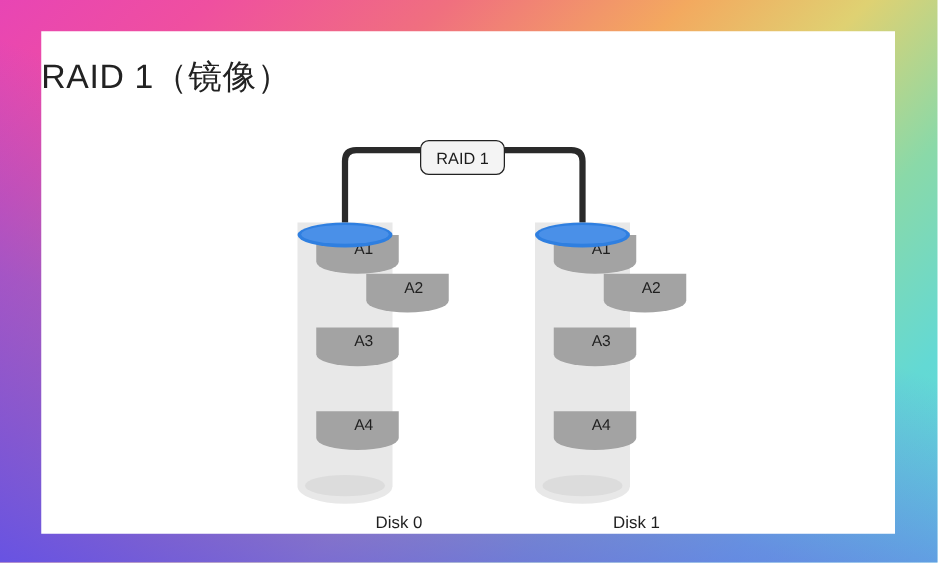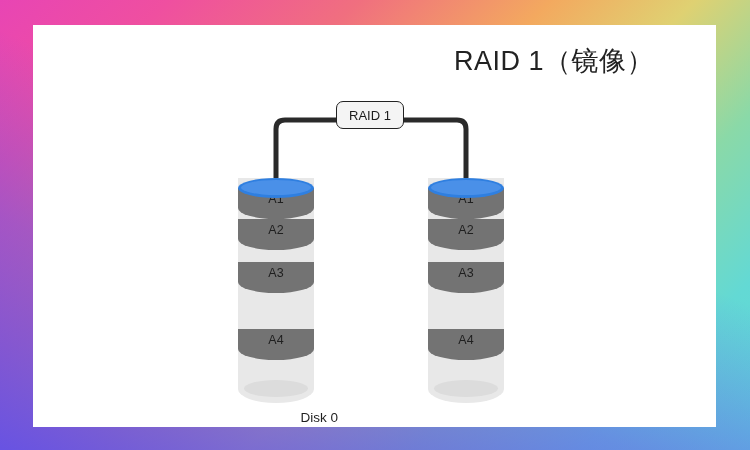--- a/index.html
+++ b/index.html
@@ -48,21 +48,21 @@
     height: 402px;
     background: #ffffff;
     z-index: 2;
   }
 
   #title {
     position: absolute;
     left: 0;
     top: 18px;
     width: 621px;
-    text-align: right;
+    text-align: left;
     font-size: 27px;
     font-weight: 400;
     color: #222222;
     letter-spacing: 0.5px;
     white-space: nowrap;
   }
 
   
   #wiring {
     position: absolute;
@@ -70,21 +70,21 @@
     top: 0;
     width: 683px;
     height: 402px;
     pointer-events: none;
   }
 
   
   #raid-box {
     position: absolute;
     left: 303px;
-    top: 76px;
+    top: 87px;
     width: 68px;
     height: 28px;
     border: 1.6px solid #222222;
     border-radius: 7px;
     background: #f4f4f4;
     display: flex;
     align-items: center;
     justify-content: center;
     font-size: 13px;
     color: #1c1c1c;
@@ -124,38 +124,38 @@
     bottom: 6px;
     width: 64px;
     height: 17px;
     background: #dcdcdc;
     border-radius: 50%;
   }
 
   
   .block {
     position: absolute;
-    left: 0;
-    width: 76px;
+    left: 15px;
+    width: 66px;
     height: 31px;
-    background: #737373;
+    background: #a3a3a3;
     border-radius: 0 0 38px 38px / 0 0 11px 11px;
     box-sizing: border-box;
   }
   .block-label {
     position: absolute;
     left: 0;
     top: 4px;
     width: 76px;
     text-align: center;
     font-size: 12.5px;
     color: #1f1f1f;
   }
   .block-0 { top: 20px; }
-  .block-1 { top: 51px; }
+  .block-1 { top: 51px; margin-left: 40px; }
   .block-2 { top: 82px; margin-top: 12px; }
   .block-3 { top: 113px; margin-top: 48px; }
 
   
   .cap {
     position: absolute;
     left: 0;
     top: 10px;
     width: 76px;
     height: 20px;
@@ -240,16 +240,17 @@
         <div class="block block-2">
           <span class="block-label">A3</span>
         </div>
         <div class="block block-3">
           <span class="block-label">A4</span>
         </div>
         <div class="cap">
           <div class="cap-inner"></div>
         </div>
       </div>
+      <div class="disk-caption">Disk 1</div>
     </div>
 
   </div>
 </div>
 
 </body></html>

